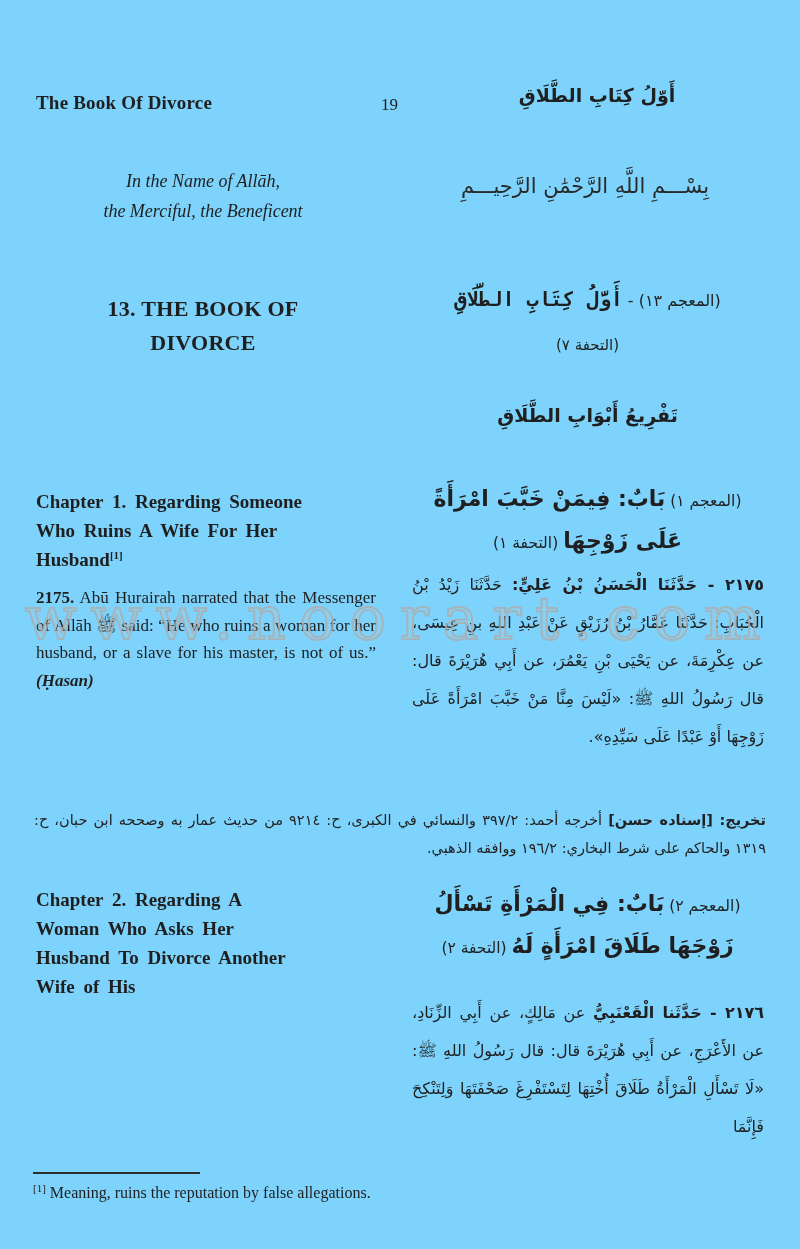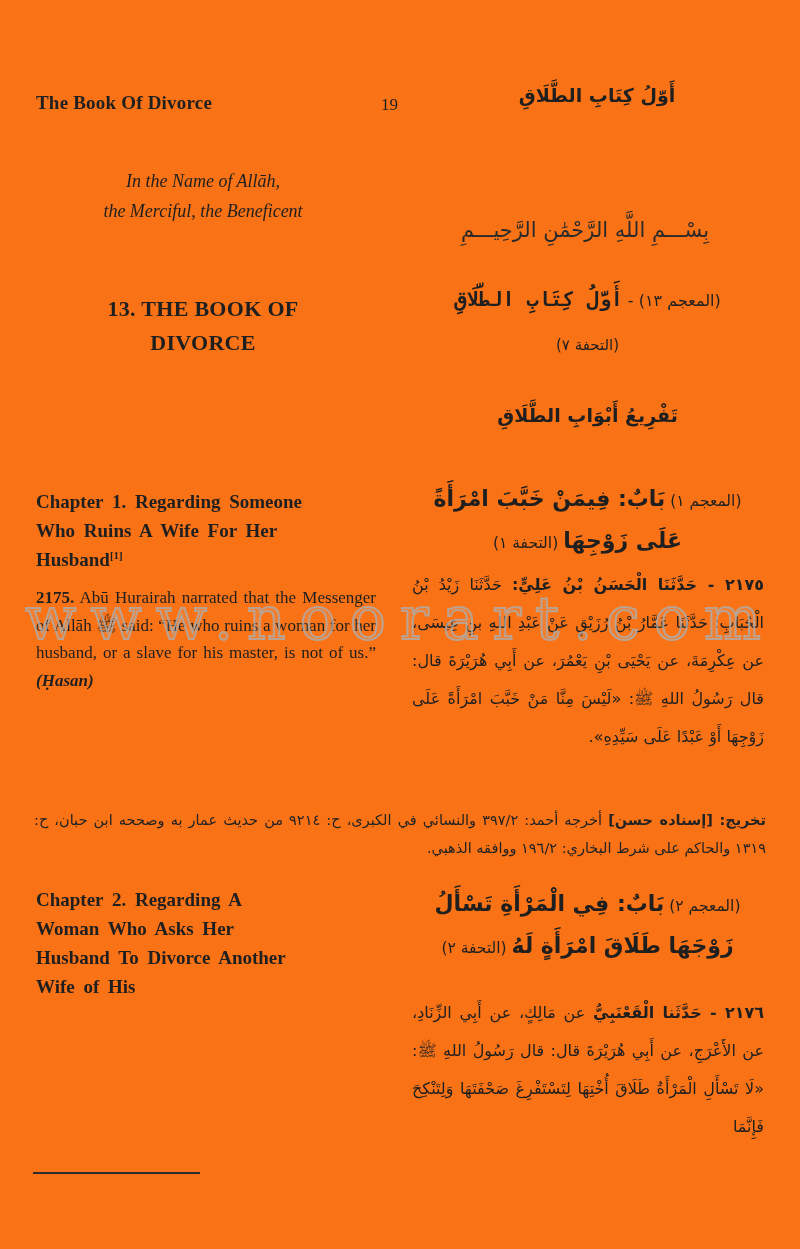--- a/index.html
+++ b/index.html
@@ -1,31 +1,31 @@
 <!DOCTYPE html>
 <html><head>
 <meta charset="utf-8">
 <style>
   html,body { margin:0; padding:0; background:#e8e8e8; }
   .page {
     position:relative; width:800px; height:1249px; margin:0 auto;
-    background:#f97316; overflow:hidden;
+    background:#7dd3fc; overflow:hidden;
     font-family:"Liberation Serif", serif; color:#1f1f1f;
   }
   .abs { position:absolute; }
   .ar { font-family:"DejaVu Sans", sans-serif; direction:rtl; unicode-bidi:plaintext; }
 
   
   .hdr-en { left:36px; top:92px; font-size:19px; font-weight:bold; letter-spacing:.2px; }
   .hdr-page { left:352px; top:95px; width:46px; text-align:right; font-size:17px; }
   .hdr-ar { left:430px; top:84px; width:334px; text-align:center; direction:rtl; font-size:19px; font-weight:bold; }
 
   
   .basmala-en { left:36px; top:166px; width:334px; text-align:center; font-style:italic; font-size:18px; line-height:30px; }
-  .basmala-ar { left:420px; top:174px; width:330px; text-align:center; font-size:21px; color:#2a2a2a;margin-top:44px; }
+  .basmala-ar { left:420px; top:174px; width:330px; text-align:center; font-size:21px; color:#2a2a2a; }
 
   
   .book-en { left:36px; top:292px; width:334px; text-align:center; font-weight:bold; font-size:22px; line-height:34px; letter-spacing:.3px; }
   .book-ar { left:410px; top:286px; width:355px; text-align:center; font-size:16px; line-height:30px; }
   .book-ar .title { font-size:20px; font-weight:bold;font-family:Liberation Mono, monospace; }
   .book-ar .tuhfa { display:block; margin-top:14px; font-size:15px; }
 
   
   .tafri { left:410px; top:404px; width:355px; text-align:center; font-weight:bold; font-size:19px; }
 
@@ -127,16 +127,19 @@
     <span>(المعجم ٢) </span><span class="bld">بَابٌ: فِي الْمَرْأَةِ تَسْأَلُ</span><br>
     <span class="bld">زَوْجَهَا طَلَاقَ امْرَأَةٍ لَهُ</span><span> (التحفة ٢)</span>
   </div>
 
 
   <div class="abs hadith-ar a2176 ar">
     <span class="opening">٢١٧٦ - حَدَّثَنا الْقَعْنَبِيُّ</span><span> عن مَالِكٍ، عن أَبِي الزِّنَادِ، عن الأَعْرَجِ، عن أَبِي هُرَيْرَةَ قال: قال رَسُولُ اللهِ ﷺ: «لَا تَسْأَلِ الْمَرْأَةُ طَلَاقَ أُخْتِهَا لِتَسْتَفْرِغَ صَحْفَتَهَا وَلِتَنْكِحَ فَإِنَّمَا</span>
   </div>
 
   <div class="abs foot-rule"></div>
+  <div class="abs footnote">
+    <sup>[1]</sup><span> Meaning, ruins the reputation by false allegations.</span>
+  </div>
 
   <div class="abs watermark">www.noorart.com</div>
 
 </div>
 
 </body></html>

